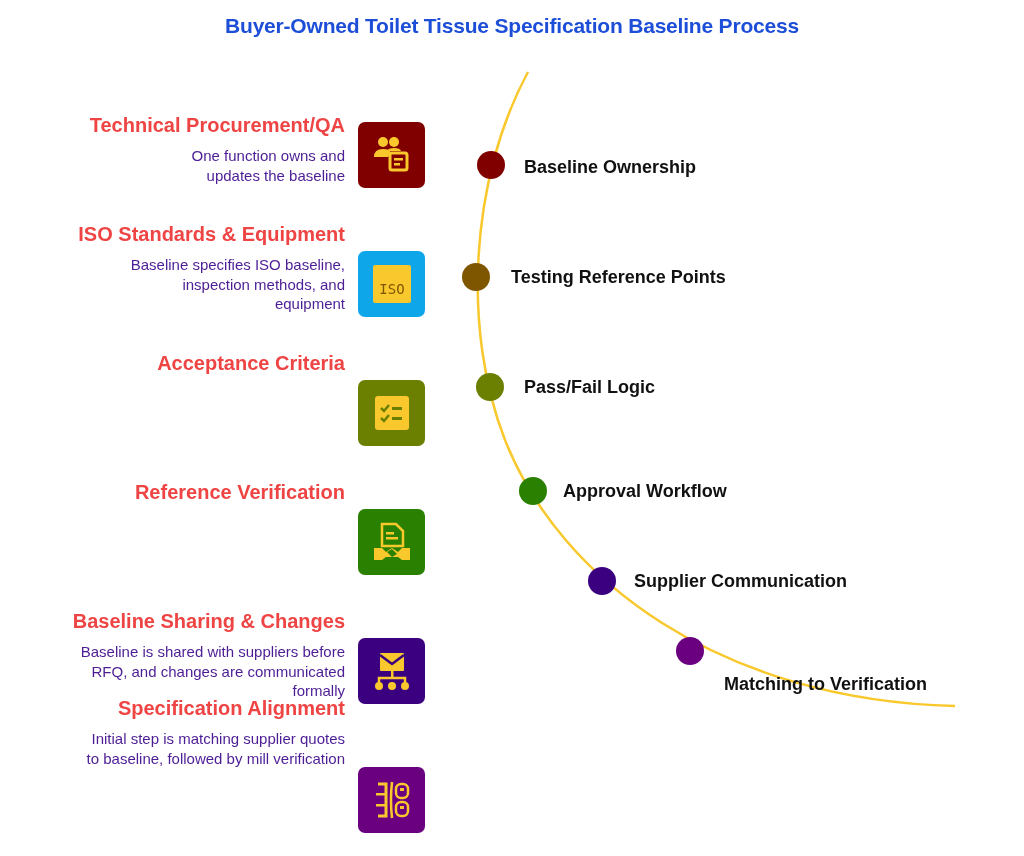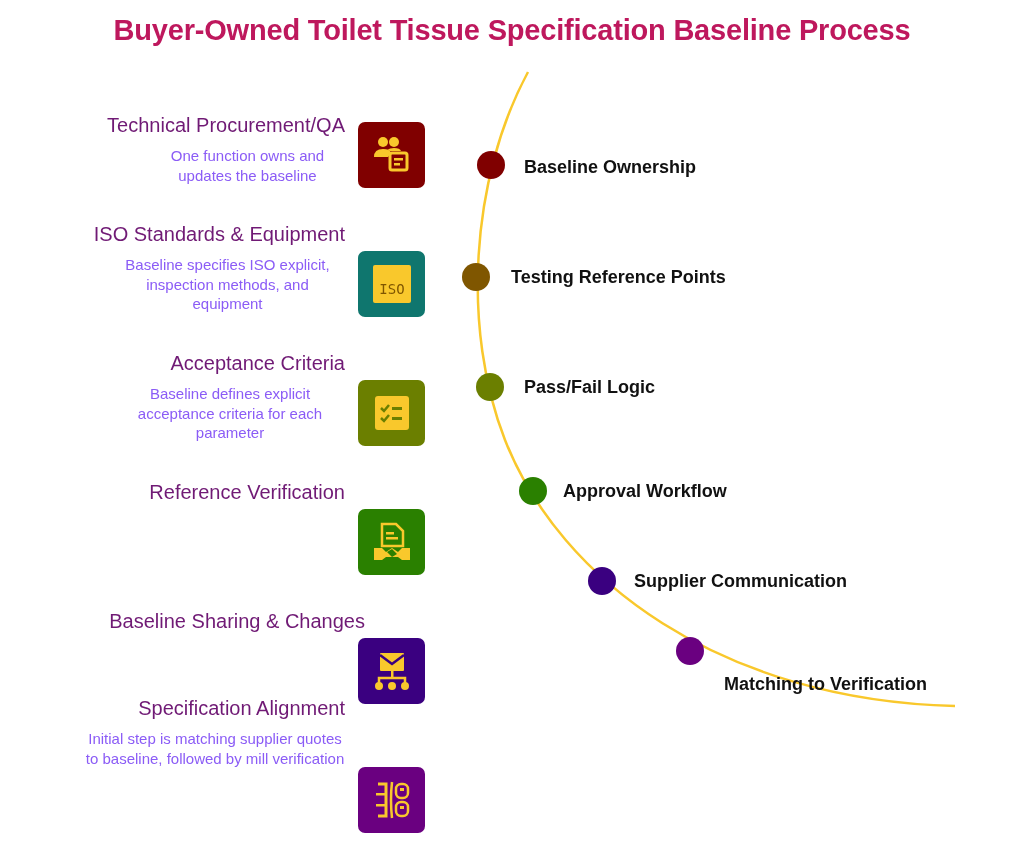--- a/index.html
+++ b/index.html
@@ -1,66 +1,66 @@
 <!DOCTYPE html>
 <html><head>
 <meta charset="utf-8">
 <style>
   html, body { margin: 0; padding: 0; background: #ffffff; }
   body { width: 1024px; height: 856px; position: relative; overflow: hidden; font-family: "Liberation Sans", "DejaVu Sans", sans-serif; }
-  .title { position: absolute; left: 0; top: 14px; width: 1024px; text-align: center; font-size: 29px; font-weight: bold; color: #be185d; letter-spacing: -0.2px; }
+  .title { position: absolute; left: 0; top: 14px; width: 1024px; text-align: center; font-size: 21px; font-weight: bold; color: #1d4ed8; letter-spacing: -0.2px; }
   .item { position: absolute; left: 0; width: 345px; text-align: right; }
-  .item .head { font-size: 20px; font-weight: normal; color: #701a75; line-height: 26px; white-space: nowrap; }
-  .item .desc { font-size: 15px; color: #8b5cf6; line-height: 19.5px; margin-top: 8px; text-align: center; }
+  .item .head { font-size: 20px; font-weight: bold; color: #ef4444; line-height: 26px; white-space: nowrap; }
+  .item .desc { font-size: 15px; color: #4c1d95; line-height: 19.5px; margin-top: 8px; }
   .icon-box { position: absolute; left: 358px; width: 67px; height: 66px; border-radius: 7px; display: flex; align-items: center; justify-content: center; }
   .icon-box svg { width: 44px; height: 44px; }
   .arc { position: absolute; left: 0; top: 0; }
   .dot { position: absolute; width: 28px; height: 28px; border-radius: 50%; }
   .stage { position: absolute; font-size: 18px; font-weight: bold; color: #111111; white-space: nowrap; line-height: 24px; }
 </style>
 </head>
 <body>
 
 <div class="title">Buyer-Owned Toilet Tissue Specification Baseline Process</div>
 
 <div class="item" style="top:112px;">
   <div class="head">Technical Procurement/QA</div>
   <div class="desc" style="margin-left:150px;">One function owns and updates the baseline</div>
 </div>
 <div class="item" style="top:221px;">
   <div class="head">ISO Standards &amp; Equipment</div>
-  <div class="desc" style="margin-left:110px;">Baseline specifies ISO explicit, inspection methods, and equipment</div>
+  <div class="desc" style="margin-left:110px;">Baseline specifies ISO baseline, inspection methods, and equipment</div>
 </div>
 <div class="item" style="top:350px;">
   <div class="head">Acceptance Criteria</div>
-  <div class="desc" style="margin-left:115px;">Baseline defines explicit acceptance criteria for each parameter</div>
 </div>
 <div class="item" style="top:479px;">
   <div class="head">Reference Verification</div>
 </div>
-<div class="item" style="top:608px;padding-left:20px;">
+<div class="item" style="top:608px;">
   <div class="head">Baseline Sharing &amp; Changes</div>
+  <div class="desc" style="margin-left:75px;">Baseline is shared with suppliers before RFQ, and changes are communicated formally</div>
 </div>
 <div class="item" style="top:695px;">
   <div class="head">Specification Alignment</div>
   <div class="desc" style="margin-left:85px;">Initial step is matching supplier quotes to baseline, followed by mill verification</div>
 </div>
 
 <div class="icon-box" style="top:122px; background:#800000;">
   <svg viewBox="0 0 44 44">
     <circle cx="13" cy="9" r="5" fill="#f9c82c"></circle>
     <circle cx="24" cy="9" r="5" fill="#f9c82c"></circle>
     <path d="M4 24 Q4 16 13 16 Q20 16 21 20 L18 24 Z" fill="#f9c82c"></path>
     <path d="M17 17 Q20 15 24 15 Q30 15 31 18 L20 18 Z" fill="#f9c82c"></path>
     <rect x="20" y="20" width="17" height="17" rx="2" fill="none" stroke="#f9c82c" stroke-width="3"></rect>
     <rect x="24" y="25" width="9" height="2.5" fill="#f9c82c"></rect>
     <rect x="24" y="30" width="6" height="2.5" fill="#f9c82c"></rect>
   </svg>
 </div>
-<div class="icon-box" style="top:251px; background:#0f766e;">
+<div class="icon-box" style="top:251px; background:#0ea5e9;">
   <svg viewBox="0 0 44 44">
     <rect x="3" y="3" width="38" height="38" rx="2" fill="#f9c82c"></rect>
     <text x="22" y="32" text-anchor="middle" font-family="DejaVu Sans Mono, monospace" font-size="14" fill="#7f5600">ISO</text>
   </svg>
 </div>
 <div class="icon-box" style="top:380px; background:#6b7f00;">
   <svg viewBox="0 0 44 44">
     <rect x="5" y="5" width="34" height="34" rx="3" fill="#f9c82c"></rect>
     <path d="M11 17 L14 20 L19 14" fill="none" stroke="#6b7f00" stroke-width="2.5"></path>
     <rect x="22" y="16" width="10" height="3" fill="#6b7f00"></rect>

